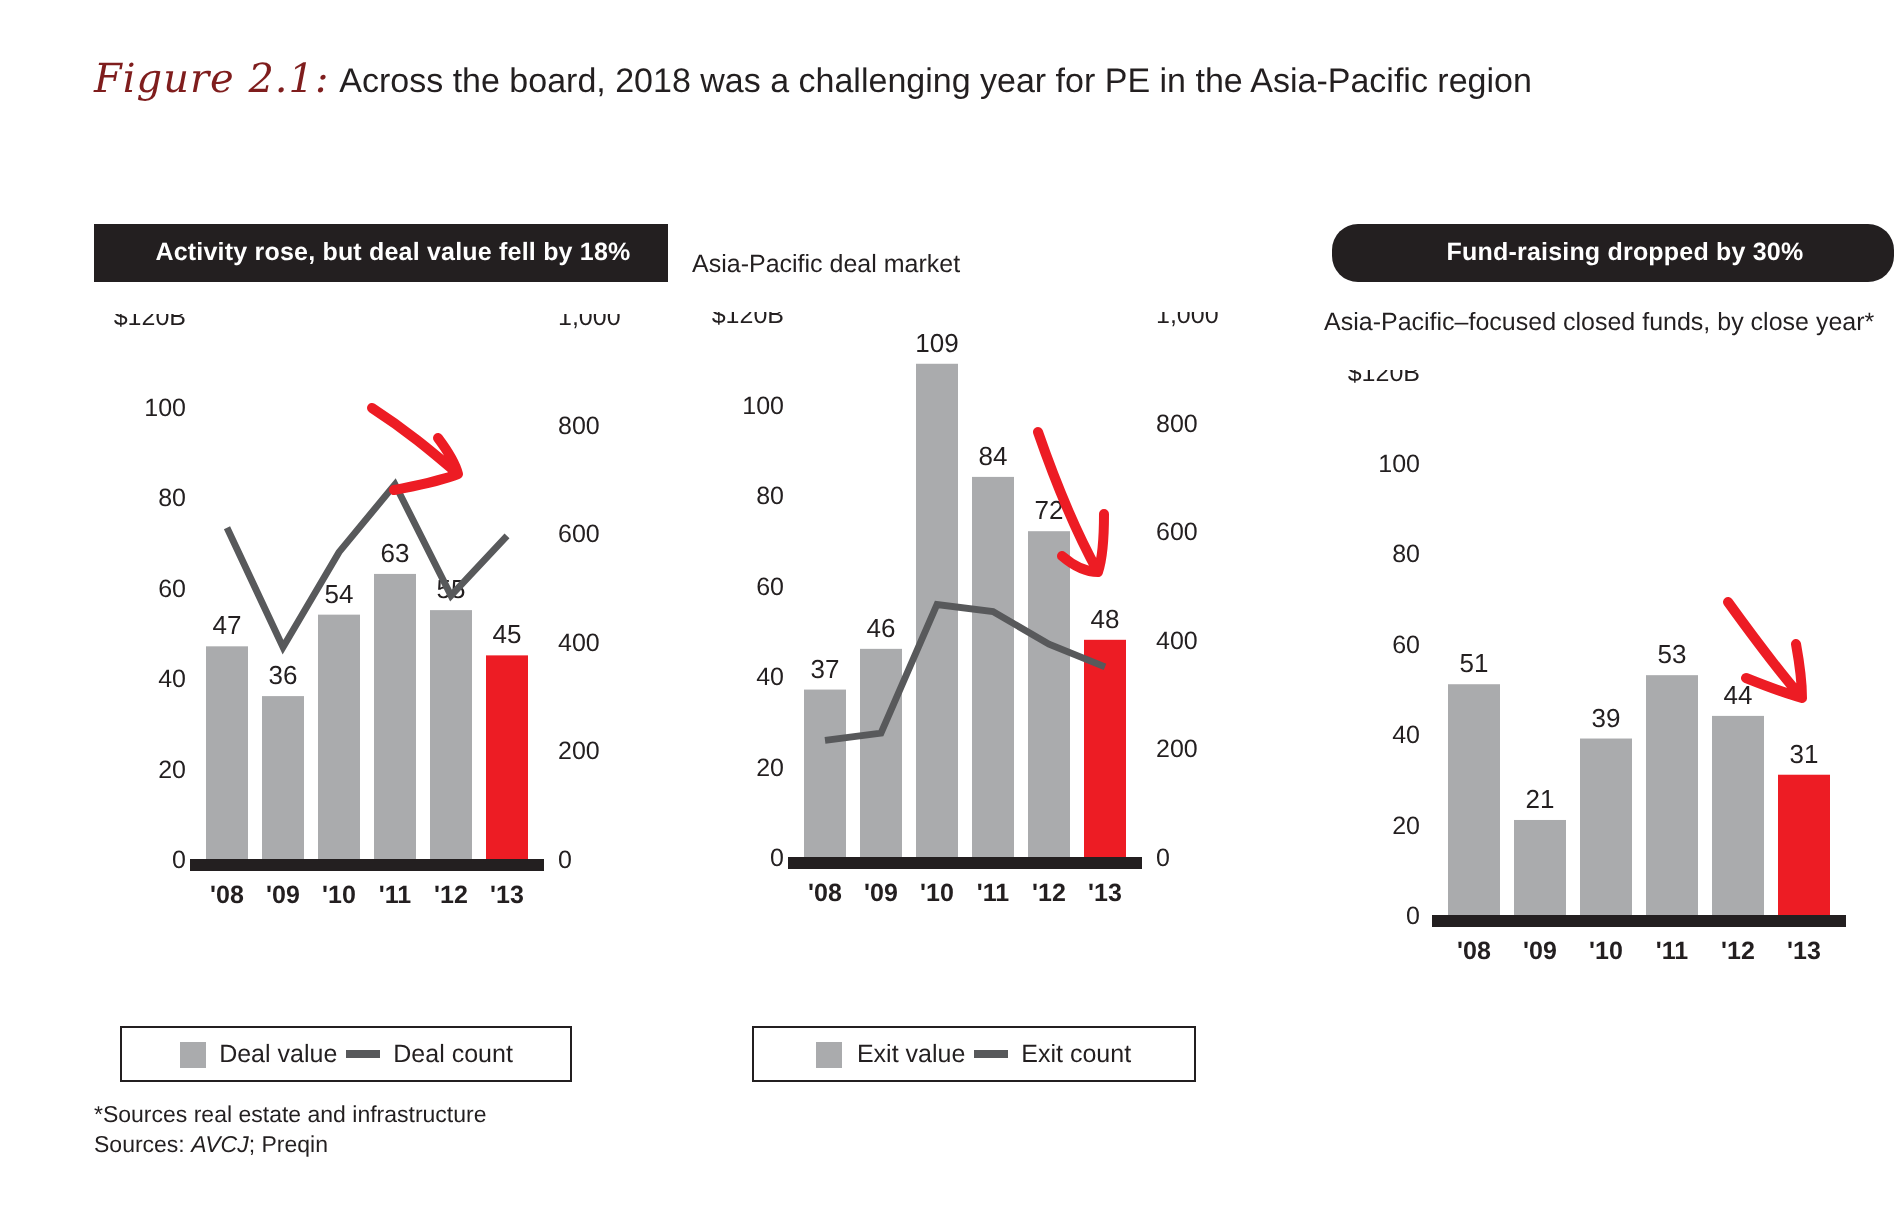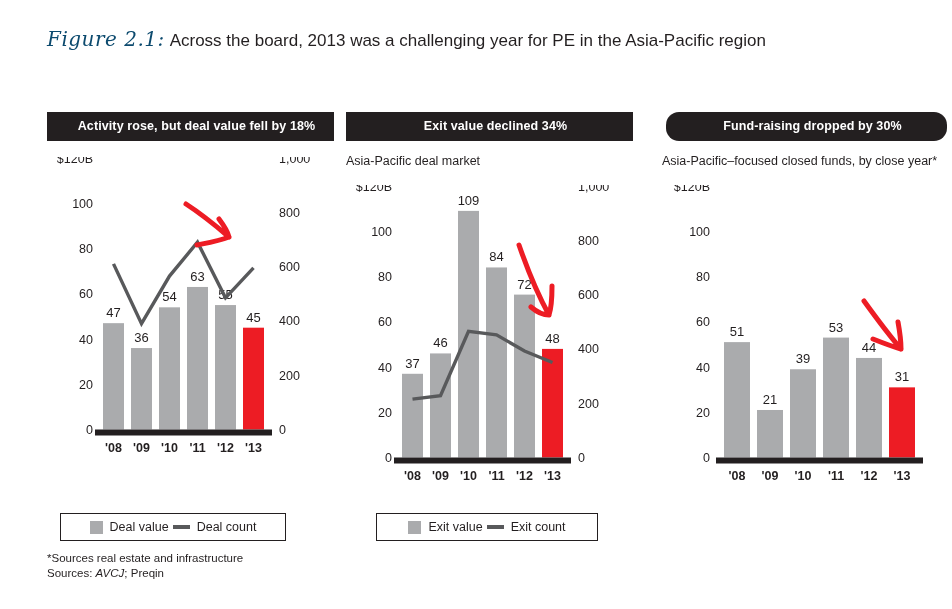--- a/index.html
+++ b/index.html
@@ -12,21 +12,21 @@
     overflow:hidden;
   }
   
   #figure-title{
     position:absolute; left:47px; top:27px;
     white-space:nowrap;
     font-size:17.5px;
     line-height:24px;
   }
   #figure-title .fig-label{
-    color:#0c4a6e;
+    color:#7f1d1d;
     font-family:"DejaVu Serif", serif;
     font-style:italic;
     font-size:20px;
     letter-spacing:.5px;
   }
   #figure-title .fig-text{
     color:#231f20;
     font-size:17px;
   }
 
@@ -85,21 +85,21 @@
   #footnotes .src-italic{ font-style:italic; }
   .tick-label{ font-size:12.5px; fill:#231f20; font-family:"Liberation Sans", sans-serif;}
   .bar-label{ font-size:13px; fill:#231f20; font-family:"Liberation Sans", sans-serif;}
   .xcat-label{ font-size:12.5px; fill:#231f20; font-weight:bold; font-family:"Liberation Sans", sans-serif;}
 </style>
 </head>
 <body>
 
 <div id="figure-title">
   <span class="fig-label">Figure 2.1:</span>
-  <span class="fig-text">Across the board, 2013 was a challenging year for PE in the Asia-Pacific region</span>
+  <span class="fig-text">Across the board, 2018 was a challenging year for PE in the Asia-Pacific region</span>
 </div>
 
 <div class="panel" id="panel-1">
   <div class="panel-header">Activity rose, but deal value fell by 18%</div>
   <div class="plot">
     <svg id="svg-1" width="287" height="315" viewBox="0 0 287 315">
         <text x="46" y="277" text-anchor="end" class="tick-label">0</text>
         <text x="46" y="231.75" text-anchor="end" class="tick-label">20</text>
         <text x="46" y="186.5" text-anchor="end" class="tick-label">40</text>
         <text x="46" y="141.25" text-anchor="end" class="tick-label">60</text>
@@ -133,21 +133,20 @@
         <text x="178.5" y="294.5" text-anchor="middle" class="xcat-label">'12</text>
         <text x="206.5" y="294.5" text-anchor="middle" class="xcat-label">'13</text>
         <g>
           <path d="M139,47 C156,58 168,68 182,80 M150,88 C160,86 172,84 182,80 M172,62 C178,70 181,76 182,80" fill="none" stroke="#ed1c24" stroke-width="5" stroke-linecap="round" stroke-linejoin="round"></path>
         </g>
       </svg>
   </div>
 </div>
 
 <div class="panel" id="panel-2">
-  <div class="panel-header">Exit value declined 34%</div>
   <div class="panel-subtitle">Asia-Pacific deal market</div>
   <div class="plot">
     <svg id="svg-2" width="287" height="315" viewBox="0 0 287 315">
         <text x="46" y="277" text-anchor="end" class="tick-label">0</text>
         <text x="46" y="231.75" text-anchor="end" class="tick-label">20</text>
         <text x="46" y="186.5" text-anchor="end" class="tick-label">40</text>
         <text x="46" y="141.25" text-anchor="end" class="tick-label">60</text>
         <text x="46" y="96" text-anchor="end" class="tick-label">80</text>
         <text x="46" y="50.75" text-anchor="end" class="tick-label">100</text>
         <text x="46" y="5.5" text-anchor="end" class="tick-label">$120B</text>

